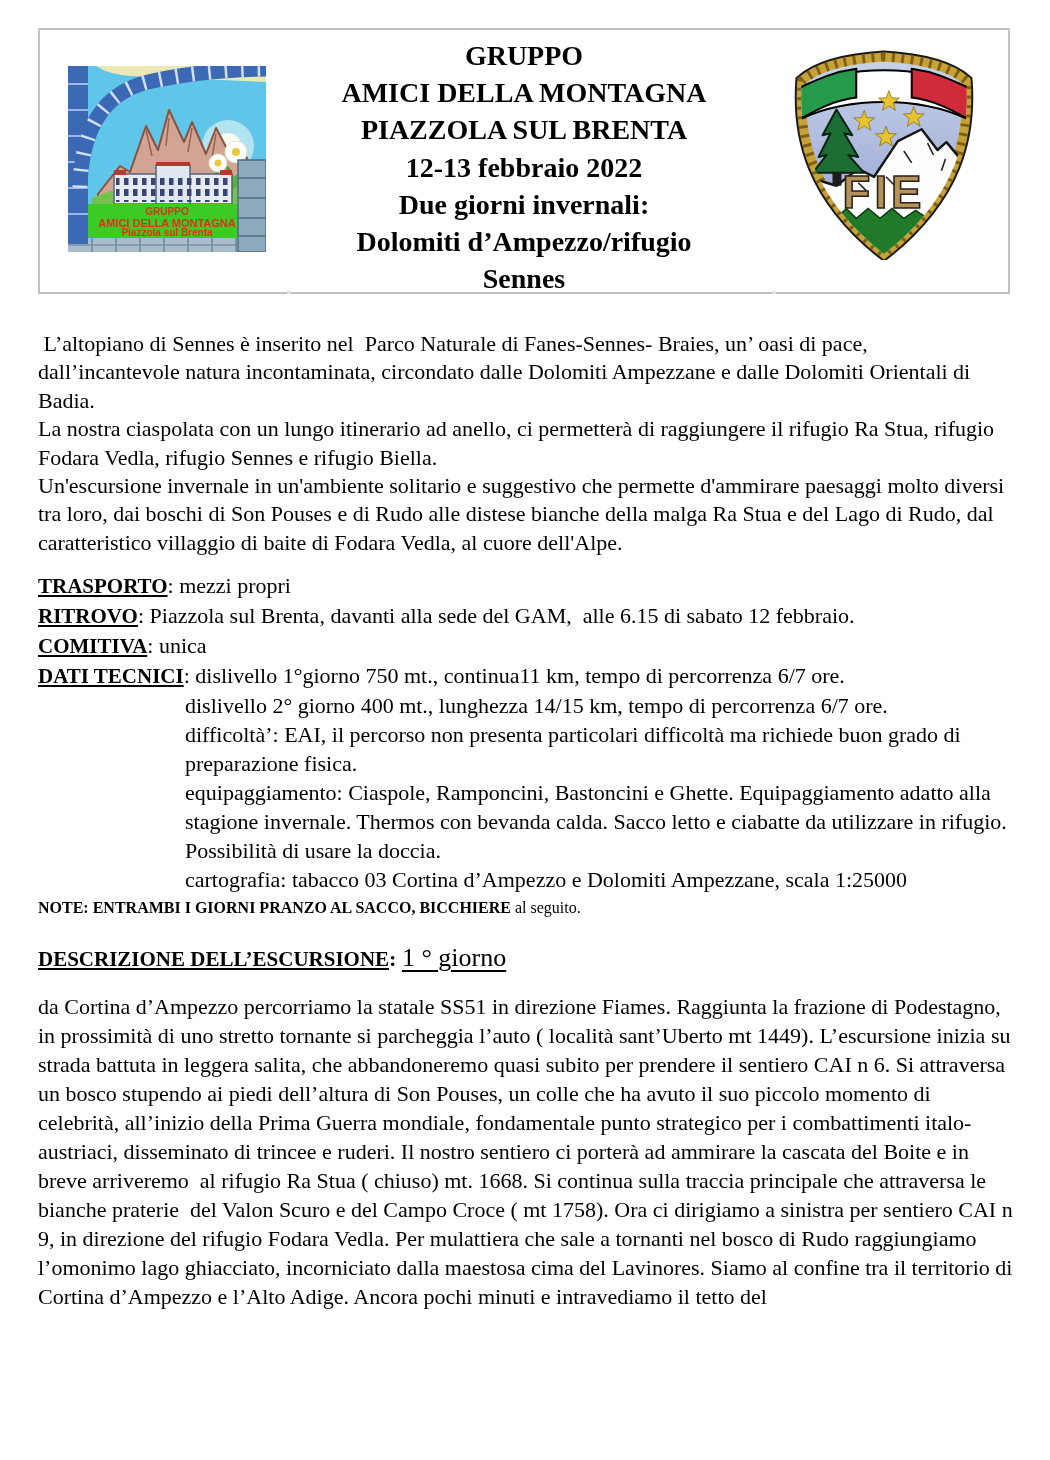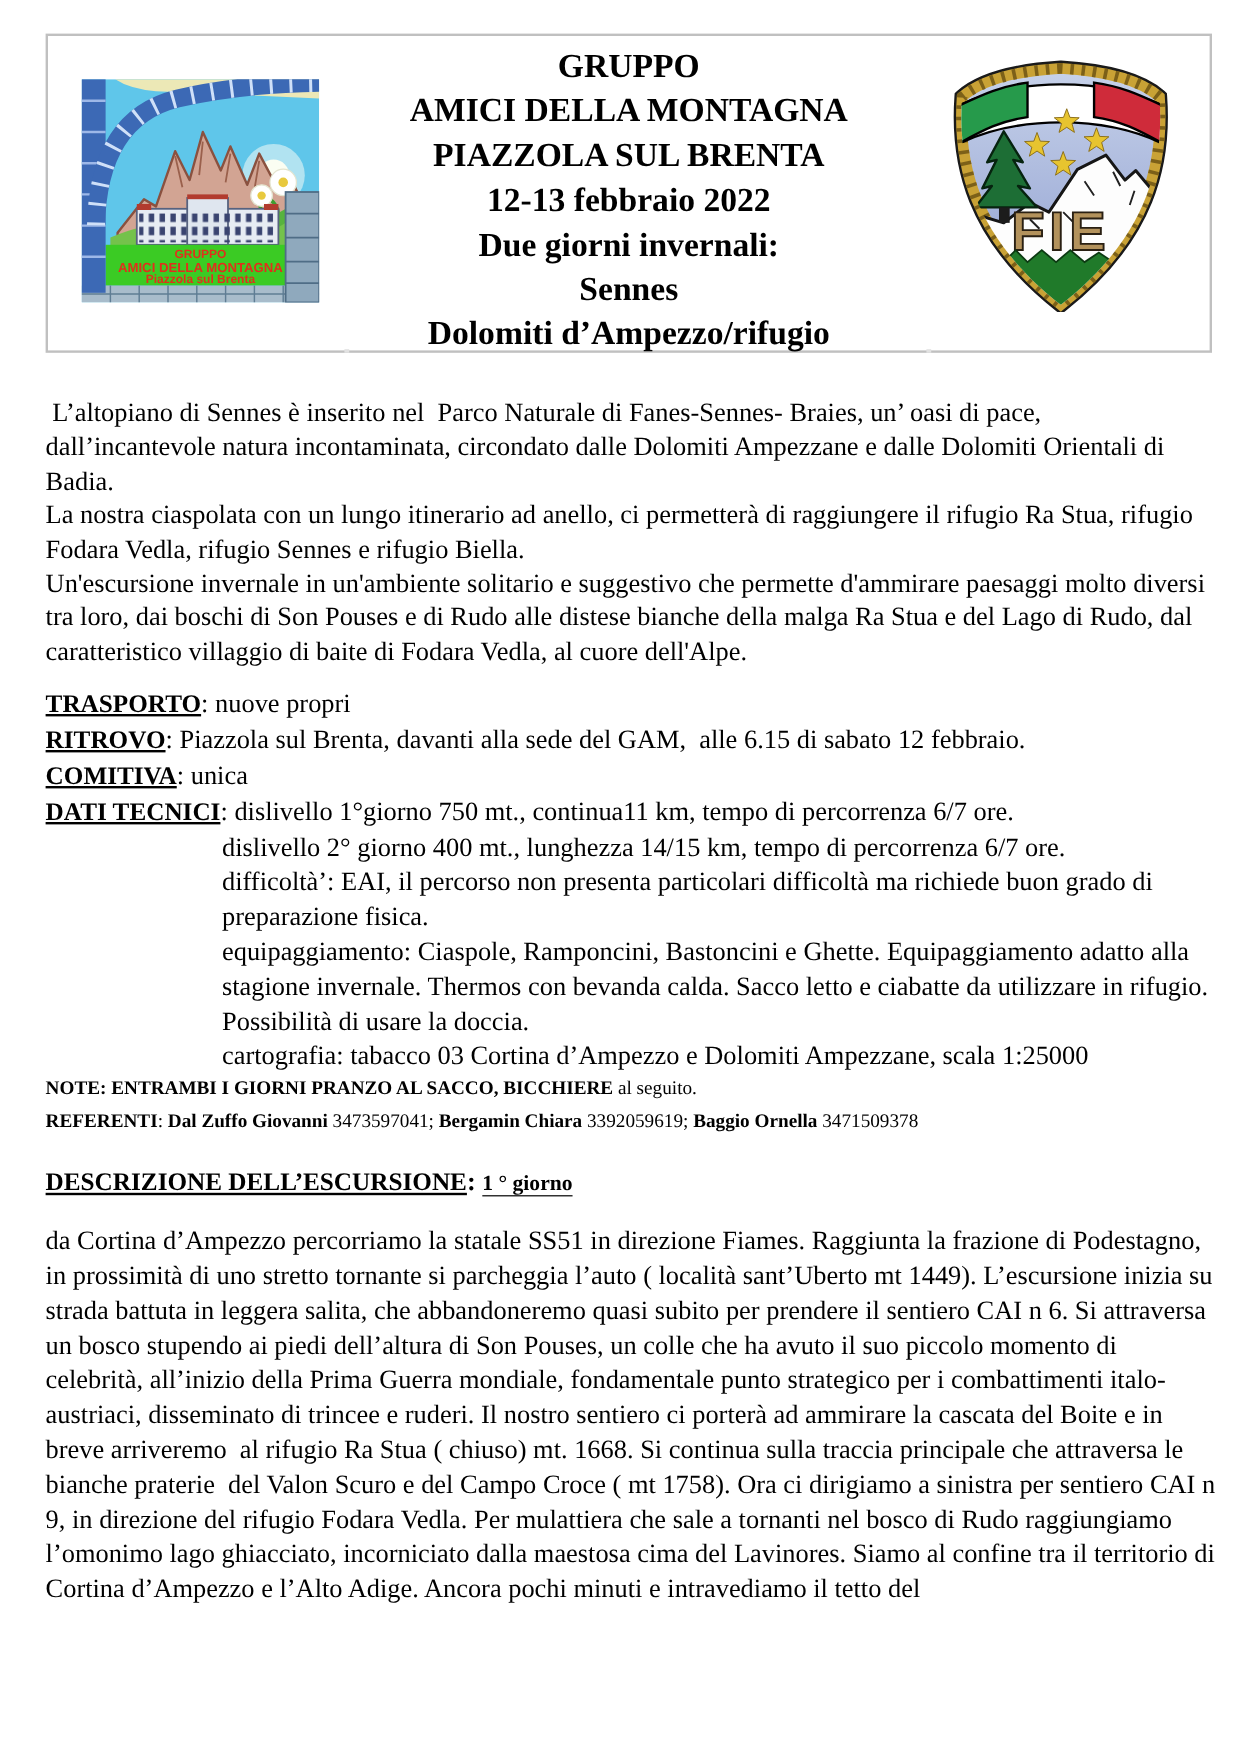--- a/index.html
+++ b/index.html
@@ -22,21 +22,21 @@
   
   .content { position: absolute; left: 38px; top: 330px; width: 975px; font-size: 22px; line-height: 28.4px; }
   .para { white-space: pre-wrap; }
   .info { margin-top: 14px; line-height: 29px; }
   .line { white-space: pre-wrap; }
   .indent { margin-left: 147px; }
   .small { font-size: 16px; line-height: 27px; }
   .lb { font-weight: bold; font-size: 21px; text-decoration: underline; }
   .b { font-weight: bold; }
   .u { text-underline-offset: 3px; }
-  .big { font-weight: bold; font-size: 18px; text-decoration: underline; text-underline-offset: 4px; }
+  .big { font-weight: normal; font-size: 26px; text-decoration: underline; text-underline-offset: 4px; }
   .desc-heading { margin-top: 20px; line-height: 34px; white-space: pre-wrap; }
   .final { margin-top: 16px; line-height: 29px; white-space: pre-wrap; }
 </style>
 </head>
 <body>
 
 <div class="page">
 
   <div class="header-box">
     <div class="cell-tick" style="left:247px"></div>
@@ -95,22 +95,22 @@
         </g>
       </svg>
     </div>
 
     <div class="title-block">
       <div class="t-line">GRUPPO</div>
       <div class="t-line">AMICI DELLA MONTAGNA</div>
       <div class="t-line">PIAZZOLA SUL BRENTA</div>
       <div class="t-line">12-13 febbraio 2022</div>
       <div class="t-line">Due giorni invernali:</div>
+      <div class="t-line">Dolomiti d’Ampezzo/rifugio</div>
       <div class="t-line">Sennes</div>
-      <div class="t-line">Dolomiti d’Ampezzo/rifugio</div>
     </div>
 
     <div class="logo fie-logo">
       <svg viewBox="0 0 196 212">
         <defs>
           <clipPath id="shieldClip">
             <path d="M98 7 C64 9 32 16 15 31 C11 86 24 148 98 206 C172 148 185 86 181 31 C164 16 132 9 98 7 Z"></path>
           </clipPath>
           <linearGradient id="skyG" x1="0" y1="0" x2="0" y2="1">
             <stop offset="0" stop-color="#c7d2ea"></stop>
@@ -149,30 +149,29 @@
 
   <div class="content">
 
     <div class="intro">
       <p class="para"> L’altopiano di Sennes è inserito nel  Parco Naturale di Fanes-Sennes- Braies, un’ oasi di pace, dall’incantevole natura incontaminata, circondato dalle Dolomiti Ampezzane e dalle Dolomiti Orientali di Badia.</p>
       <p class="para">La nostra ciaspolata con un lungo itinerario ad anello, ci permetterà di raggiungere il rifugio Ra Stua, rifugio Fodara Vedla, rifugio Sennes e rifugio Biella.</p>
       <p class="para">Un'escursione invernale in un'ambiente solitario e suggestivo che permette d'ammirare paesaggi molto diversi tra loro, dai boschi di Son Pouses e di Rudo alle distese bianche della malga Ra Stua e del Lago di Rudo, dal caratteristico villaggio di baite di Fodara Vedla, al cuore dell'Alpe.</p>
     </div>
 
     <div class="info">
-        <div class="line"><span class="lb">TRASPORTO</span><span>: nuove propri</span></div>
+        <div class="line"><span class="lb">TRASPORTO</span><span>: mezzi propri</span></div>
         <div class="line"><span class="lb">RITROVO</span><span>: Piazzola sul Brenta, davanti alla sede del GAM,  alle 6.15 di sabato 12 febbraio.</span></div>
         <div class="line"><span class="lb">COMITIVA</span><span>: unica</span></div>
         <div class="line"><span class="lb">DATI TECNICI</span><span>: </span><span class="u">dislivello 1°giorno</span><span> 750 mt., </span><span class="u">continua</span><span>11 km, tempo di percorrenza 6/7 ore.</span></div>
         <div class="line indent"><span class="u">dislivello 2° giorno</span><span> 400 mt., lunghezza 14/15 km, tempo di percorrenza 6/7 ore.</span></div>
         <div class="line indent"><span class="u">difficoltà’</span><span>: EAI, il percorso non presenta particolari difficoltà ma richiede buon grado di preparazione fisica.</span></div>
         <div class="line indent"><span class="u">equipaggiamento</span><span>: Ciaspole, Ramponcini, Bastoncini e Ghette. Equipaggiamento adatto alla stagione invernale. Thermos con bevanda calda. Sacco letto e ciabatte da utilizzare in rifugio. Possibilità di usare la doccia.</span></div>
         <div class="line indent"><span class="u">cartografia</span><span>: tabacco 03 Cortina d’Ampezzo e Dolomiti Ampezzane, scala 1:25000</span></div>
         <div class="line small"><span class="b">NOTE: ENTRAMBI I GIORNI PRANZO AL SACCO, BICCHIERE</span><span> al seguito.</span></div>
-        <div class="line small"><span class="b">REFERENTI</span><span>: </span><span class="b">Dal Zuffo Giovanni</span><span> 3473597041; </span><span class="b">Bergamin Chiara</span><span> 3392059619; </span><span class="b">Baggio Ornella</span><span> 3471509378</span></div>
       </div>
 
     <div class="desc-heading"><span class="lb">DESCRIZIONE DELL’ESCURSIONE</span><span class="b">: </span><span class="big">1 ° giorno</span></div>
 
     <p class="final">da Cortina d’Ampezzo percorriamo la statale SS51 in direzione Fiames. Raggiunta la frazione di Podestagno, in prossimità di uno stretto tornante si parcheggia l’auto ( località sant’Uberto mt 1449). L’escursione inizia su strada battuta in leggera salita, che abbandoneremo quasi subito per prendere il sentiero CAI n 6. Si attraversa un bosco stupendo ai piedi dell’altura di Son Pouses, un colle che ha avuto il suo piccolo momento di celebrità, all’inizio della Prima Guerra mondiale, fondamentale punto strategico per i combattimenti italo-austriaci, disseminato di trincee e ruderi. Il nostro sentiero ci porterà ad ammirare la cascata del Boite e in breve arriveremo  al rifugio Ra Stua ( chiuso) mt. 1668. Si continua sulla traccia principale che attraversa le bianche praterie  del Valon Scuro e del Campo Croce ( mt 1758). Ora ci dirigiamo a sinistra per sentiero CAI n 9, in direzione del rifugio Fodara Vedla. Per mulattiera che sale a tornanti nel bosco di Rudo raggiungiamo l’omonimo lago ghiacciato, incorniciato dalla maestosa cima del Lavinores. Siamo al confine tra il territorio di Cortina d’Ampezzo e l’Alto Adige. Ancora pochi minuti e intravediamo il tetto del</p>
 
   </div>
 </div>
 
 </body></html>

